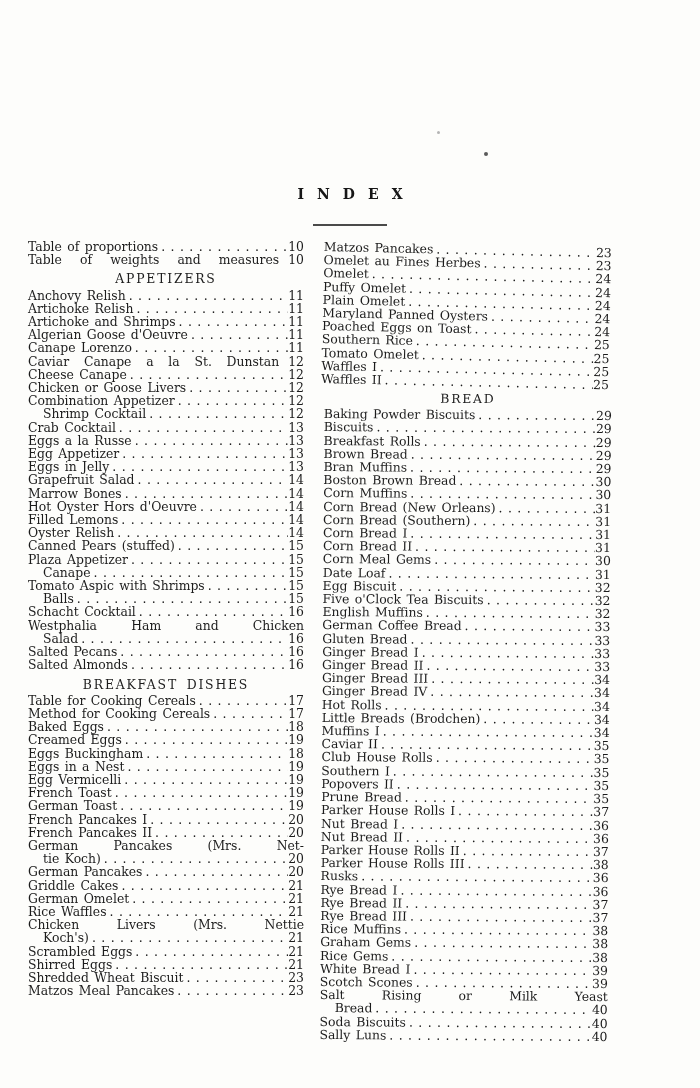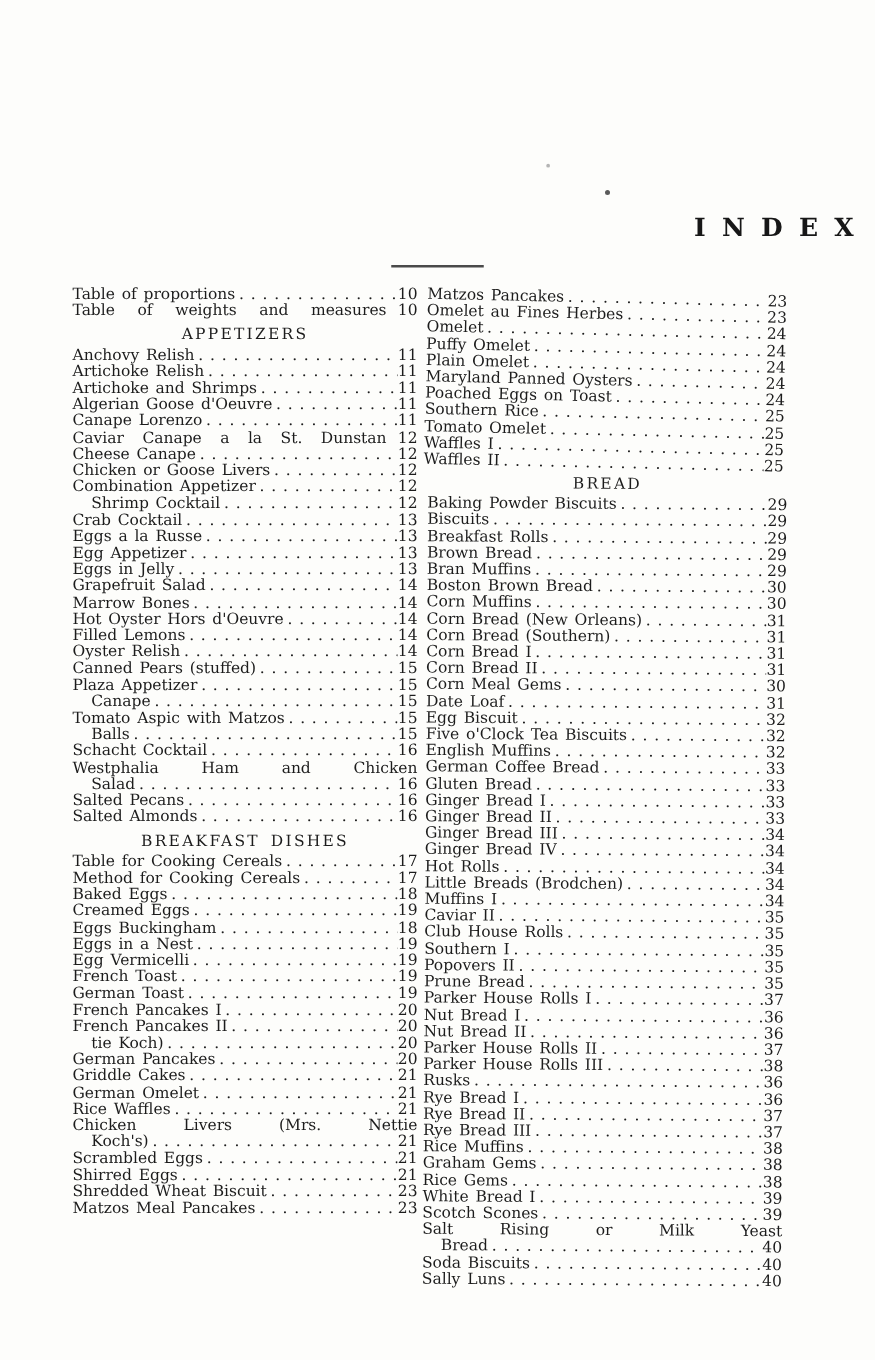--- a/index.html
+++ b/index.html
@@ -5,27 +5,27 @@
   html,body{margin:0;padding:0;}
   body{
     width:700px;height:1088px;overflow:hidden;
     background:#fdfdfb;
     font-family:"DejaVu Serif","Liberation Serif",serif;
     color:#1c1c1c;
   }
   .page{position:relative;width:700px;height:1088px;padding-top:167px;box-sizing:border-box;}
 
   .title{
-    margin:4px;text-align:right;
-    font-size:20px;line-height:22px;font-weight:bold;
+    margin:16px;text-align:center;
+    font-size:14px;line-height:22px;font-weight:bold;
     letter-spacing:13px;text-indent:13px;color:#171717;
   }
   .rule{width:74px;height:2px;background:#4a4a4a;margin:19px auto 0;}
 
-  .cols{display:flex;margin-top:14px;padding-left:58px;gap:8px;
+  .cols{display:flex;margin-top:14px;padding-left:28px;gap:20px;
         font-size:12.4px;line-height:13.2px;word-spacing:1.5px;}
   .col-left{width:276px;flex:none;}
   .col-right{width:288px;flex:none;}
 
   .tilt-a{transform:rotate(1.25deg);transform-origin:0 0;}
   .tilt-b{transform:rotate(0.4deg);transform-origin:0 0;}
 
   .hdr{margin:6px 0 3px;text-align:center;letter-spacing:1.8px;word-spacing:3px;}
 
   .ln{display:flex;align-items:baseline;}
@@ -166,21 +166,21 @@
           <span class="t">Plaza Appetizer</span>
           <span class="dots"></span>
           <span class="pg">15</span>
         </div>
         <div class="ln c">
           <span class="t">Canape</span>
           <span class="dots"></span>
           <span class="pg">15</span>
         </div>
         <div class="ln e">
-          <span class="t">Tomato Aspic with Matzos</span>
+          <span class="t">Tomato Aspic with Shrimps</span>
           <span class="dots"></span>
           <span class="pg">15</span>
         </div>
         <div class="ln c">
           <span class="t">Balls</span>
           <span class="dots"></span>
           <span class="pg">15</span>
         </div>
         <div class="ln e">
           <span class="t">Schacht Cocktail</span>
@@ -252,20 +252,21 @@
         <div class="ln e">
           <span class="t">French Pancakes I</span>
           <span class="dots"></span>
           <span class="pg">20</span>
         </div>
         <div class="ln e">
           <span class="t">French Pancakes II</span>
           <span class="dots"></span>
           <span class="pg">20</span>
         </div>
+        <div class="ln w">German Pancakes (Mrs. Net-</div>
         <div class="ln c">
           <span class="t">tie Koch)</span>
           <span class="dots"></span>
           <span class="pg">20</span>
         </div>
         <div class="ln e">
           <span class="t">German Pancakes</span>
           <span class="dots"></span>
           <span class="pg">20</span>
         </div>

